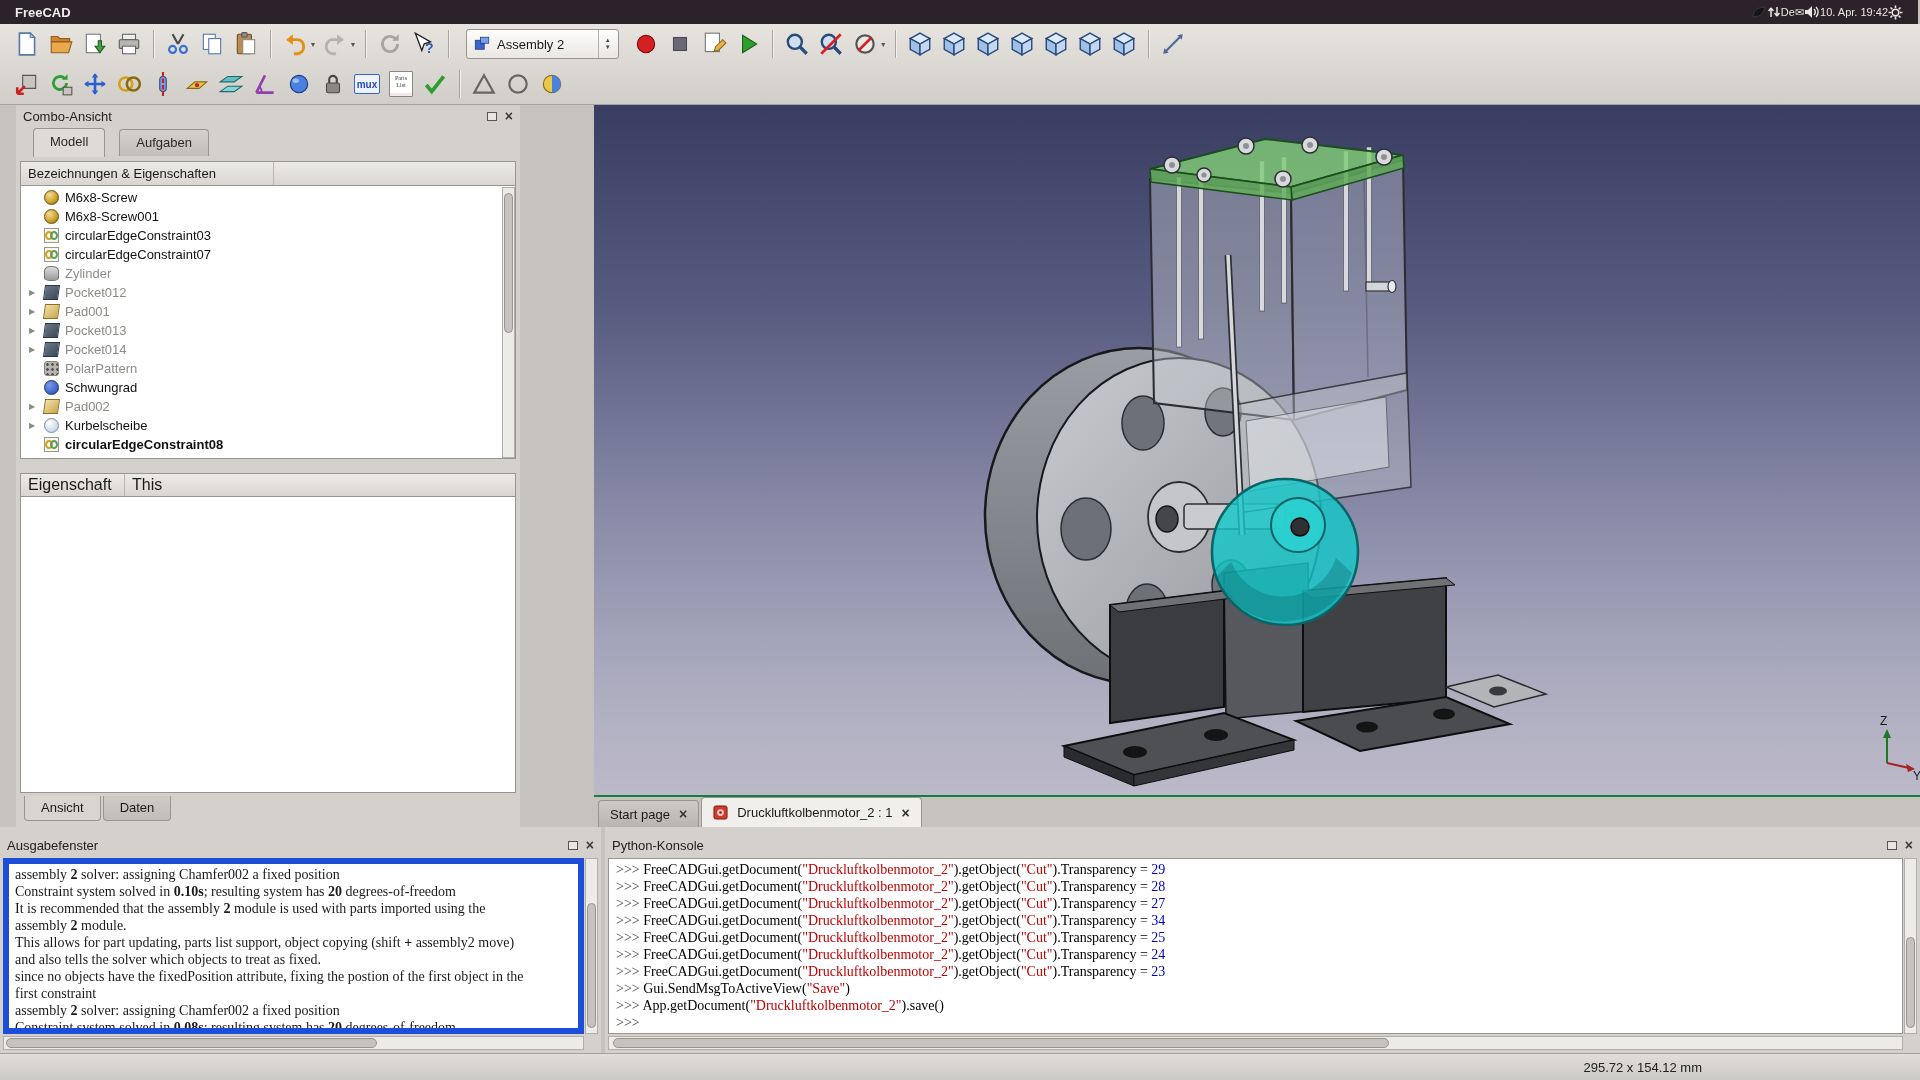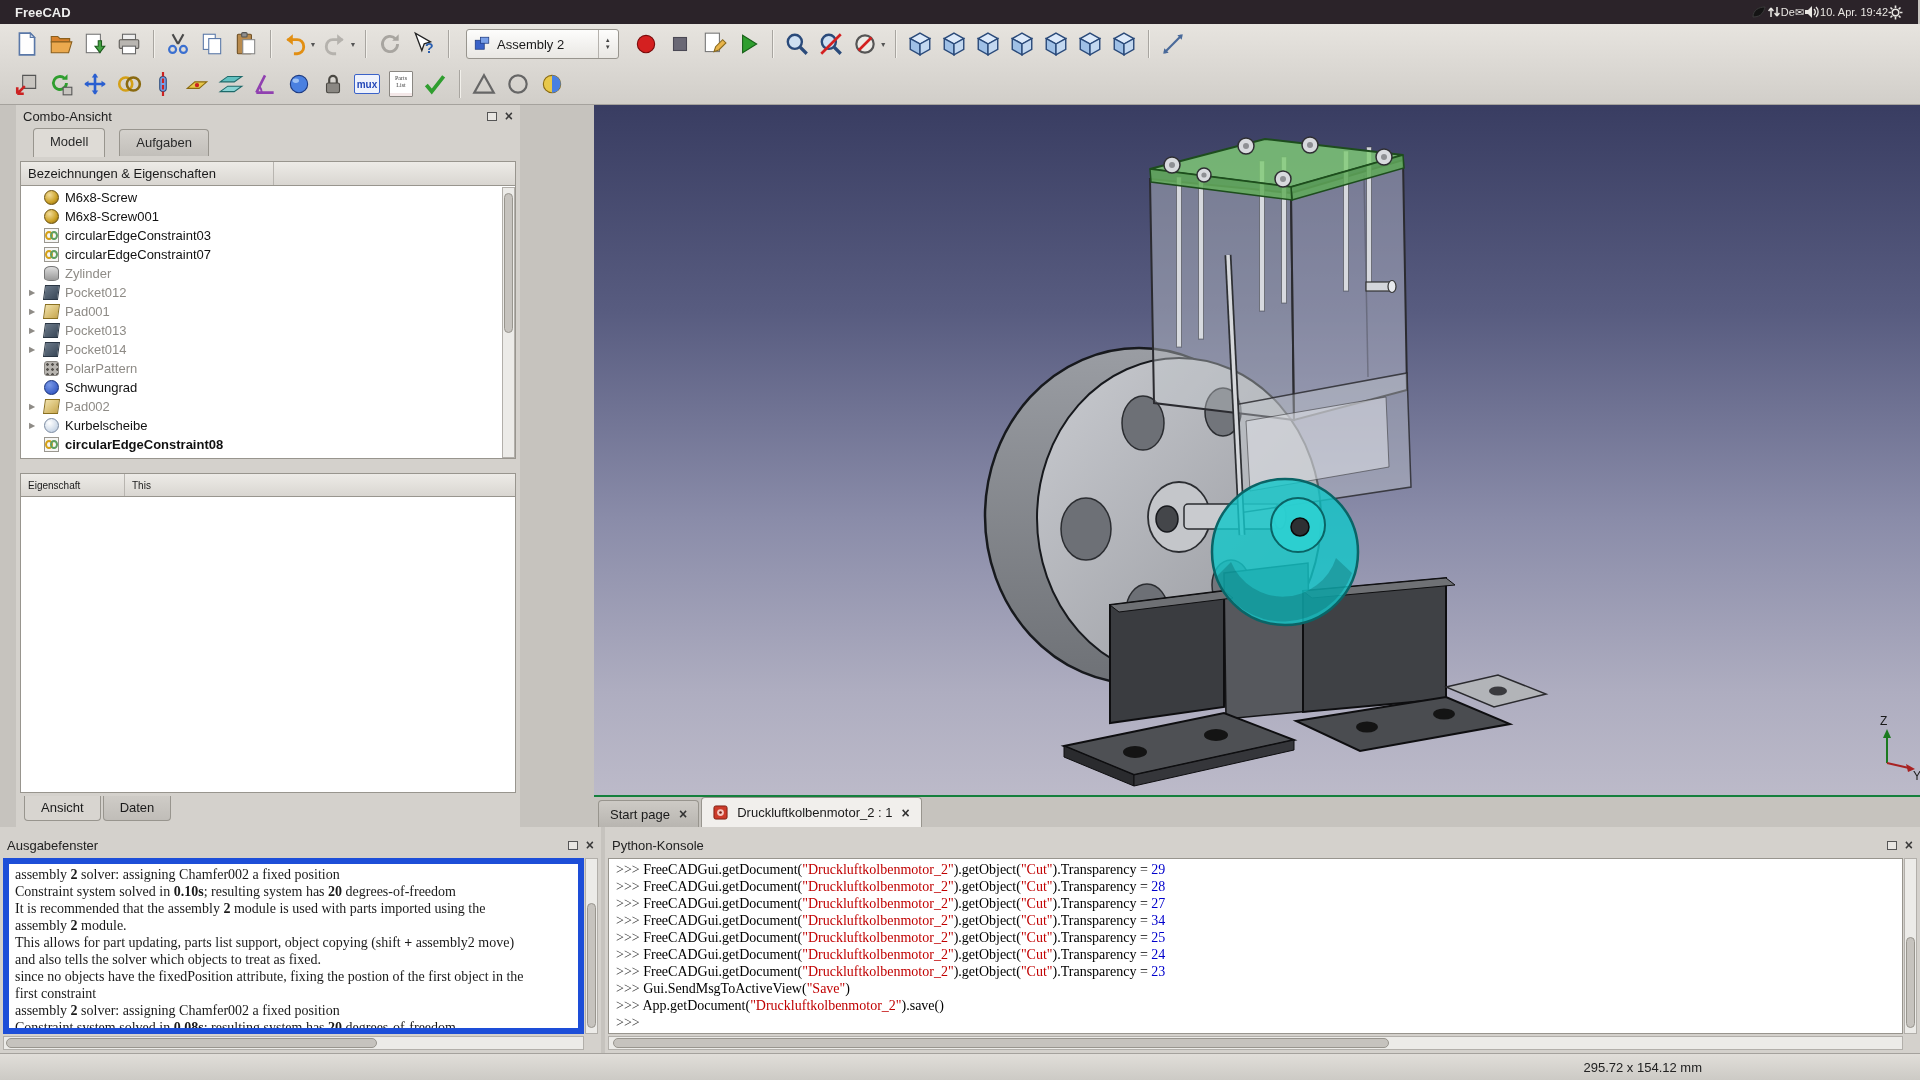--- a/index.html
+++ b/index.html
@@ -51,21 +51,21 @@
 .pad-icon{background:linear-gradient(135deg,#f0e0a8,#c8a850);border:1px solid #8a7020;transform:skewX(-8deg)}
 .polar-pattern-icon{background-color:#b8b5b0;background-image:radial-gradient(#55524e 1px,transparent 1.6px);background-size:5px 5px;border:1px solid #8a8782;border-radius:3px}
 .flywheel-icon{background:radial-gradient(circle at 35% 30%,#7a9ae8,#2448b8);border-radius:50%;border:1px solid #16307a}
 .crank-disc-icon{background:radial-gradient(circle at 35% 30%,#ffffff,#b4c6dc);border-radius:50%;border:1px solid #7a8aa0}
 .vscroll{position:absolute;width:13px;background:#ecebe8;border:1px solid #b2afaa}
 .vthumb{position:absolute;left:1px;right:1px;background:#c6c3be;border:1px solid #98958e;border-radius:6px}
 .hscroll{position:absolute;height:14px;background:#ecebe8;border:1px solid #b2afaa}
 .hthumb{position:absolute;top:1px;bottom:1px;background:#c6c3be;border:1px solid #98958e;border-radius:6px}
 #tree-scroll{right:5px;top:82px;height:271px}
 .prop-header{position:absolute;left:4px;right:4px;top:368px;height:24px;background:linear-gradient(#edebe7,#d9d6d1);border:1px solid #98958e;display:flex;align-items:center}
-.prop-cell{height:100%;display:flex;align-items:center;padding-left:7px;font-size:10px}
+.prop-cell{height:100%;display:flex;align-items:center;padding-left:7px;font-size:16px}
 .prop-cell.first{width:104px;border-right:1px solid #b8b5b0}
 .prop-body{position:absolute;left:4px;right:4px;top:392px;height:296px;background:#fff;border:1px solid #98958e;border-top:none}
 .bottom-tabs{position:absolute;left:8px;top:691px;display:flex;gap:2px}
 .btab{border:1px solid #98958e;border-top:none;border-radius:0 0 4px 4px;background:linear-gradient(#cfccc7,#c0bdb8);padding:4px 16px 5px;font-size:13px}
 .btab.active{background:#d8d5d0}
 
 #viewport{position:absolute;left:594px;top:105px;width:1326px;height:690px;background:linear-gradient(#393d62 0%,#585c80 30%,#8a8ca9 60%,#aeadc0 85%,#bcbac9 100%)}
 #viewport svg{position:absolute;left:0;top:0;width:100%;height:100%}
 #doc-tabs{position:absolute;left:594px;top:795px;width:1326px;height:32px;background:#c6c3be;border-top:2px solid #15803d;display:flex;align-items:flex-end;padding-left:4px;gap:2px}
 .dtab{display:flex;align-items:center;gap:9px;border:1px solid #98958e;border-bottom:none;border-radius:4px 4px 0 0;padding:0 11px;font-size:13px;background:linear-gradient(#cdcac5,#b8b5b0);height:27px}

